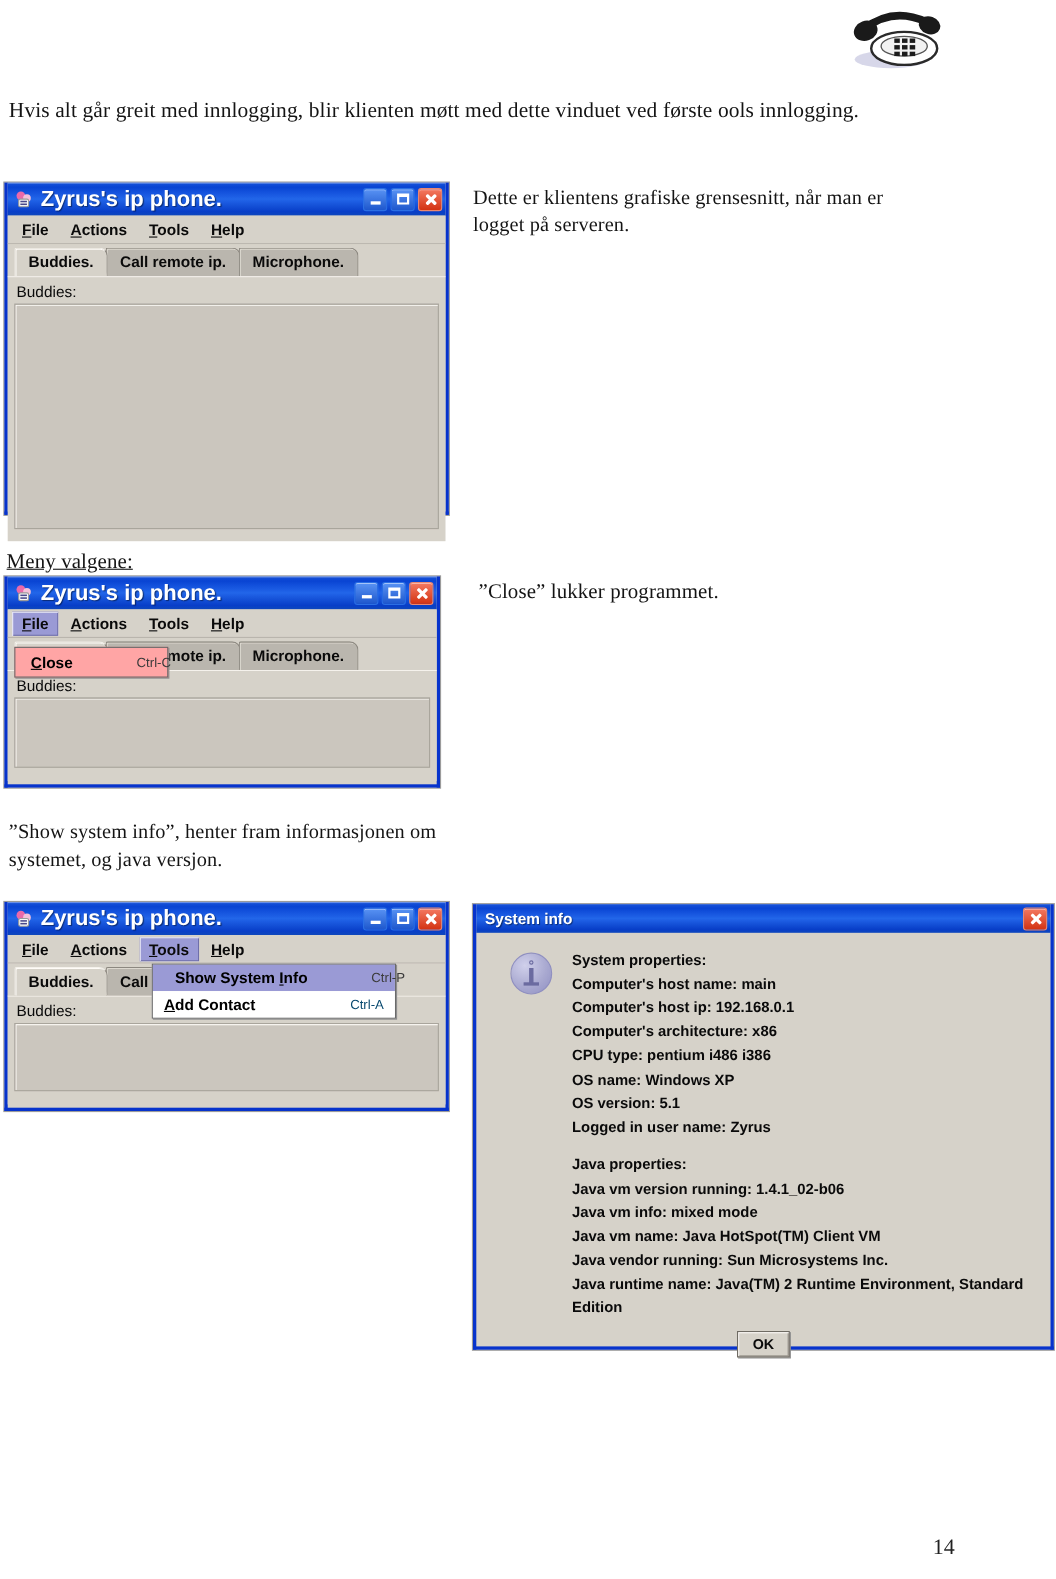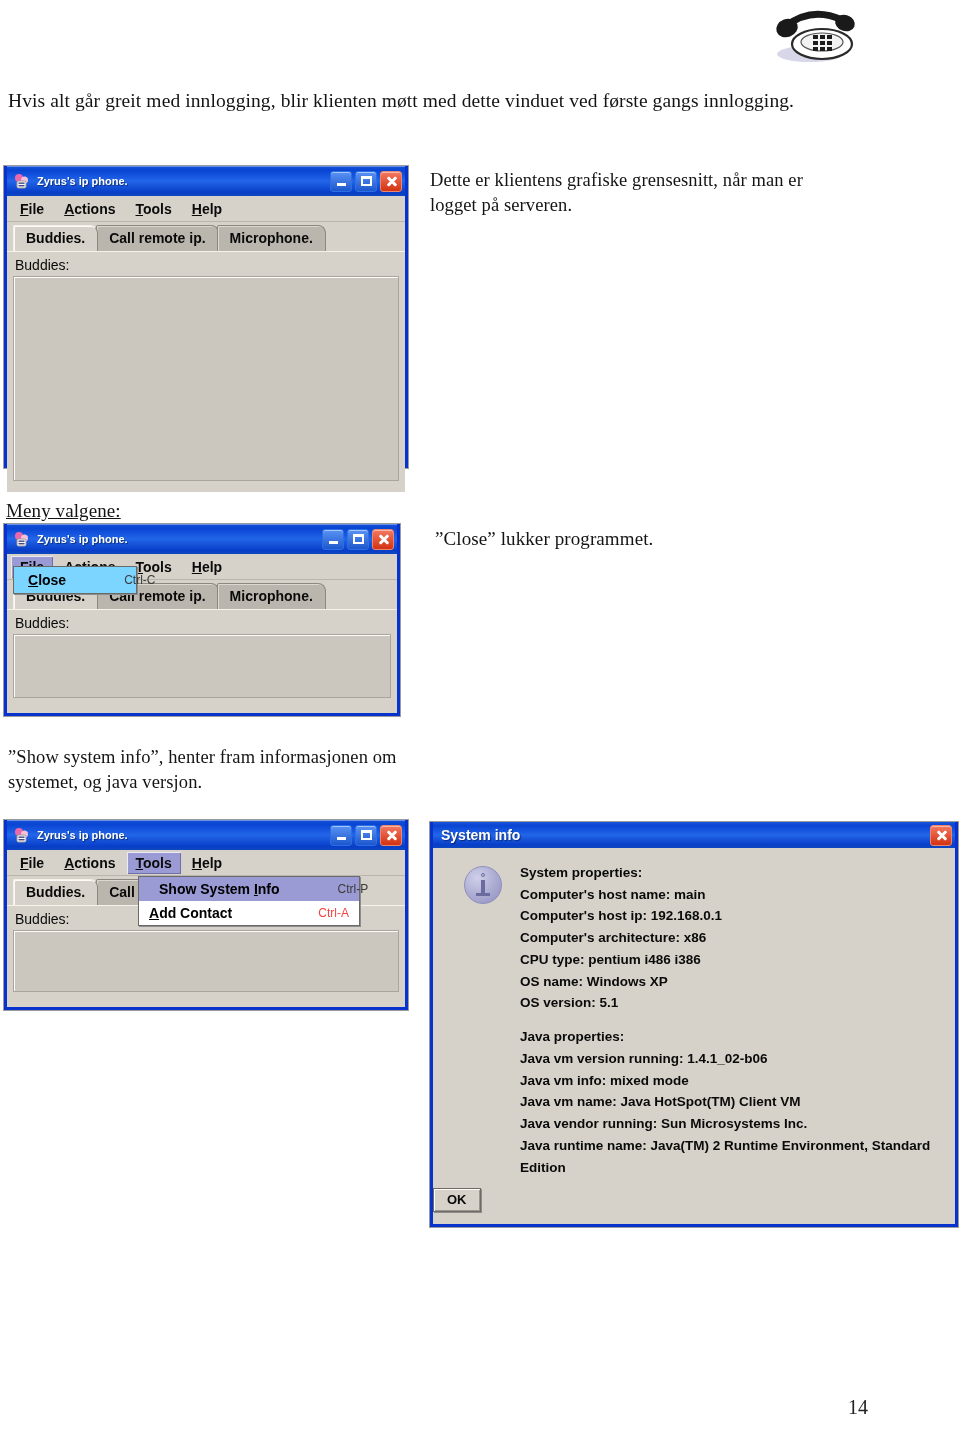--- a/index.html
+++ b/index.html
@@ -51,21 +51,21 @@
   .titlebar::after{
     content:""; position:absolute; left:0; right:0; top:0; height:1px;
     background:rgba(255,255,255,.35);
   }
   .win-icon {
     width:17px; height:17px; margin-right:7px; flex:0 0 auto;
     position:relative;
   }
   .win-title {
     color:#ffffff; font-family:"Liberation Sans", sans-serif;
-    font-weight:bold; font-size:11px; white-space:nowrap;
+    font-weight:bold; font-size:20px; white-space:nowrap;
     text-shadow:1px 1px 1px rgba(0,0,0,.45);
     flex:1 1 auto;
   }
   .tb-btns { display:flex; gap:3px; flex:0 0 auto; align-items:center; }
   .tb-btn {
     width:22px; height:21px; border-radius:3px;
     border:1px solid #2e6fe0;
     display:flex; align-items:center; justify-content:center;
     background:linear-gradient(to bottom,#5b93f0,#2158c9);
     box-shadow:inset 0 1px 0 rgba(255,255,255,.45);
@@ -118,21 +118,21 @@
     padding:2px 0;
   }
   .dd-row {
     display:flex; align-items:center; justify-content:space-between;
     padding:3px 14px 3px 14px; white-space:nowrap; gap:18px;
   }
   .dd-row.hl { background:#9a9ad2; }
   .dd-row .accel {
     font-weight:normal; font-size:12px; color:#3c3c3c;margin-left:40px;
   }
-  .dd-row .accel.dim { color:#ef4444; }
+  .dd-row .accel.dim { color:#0c4a6e; }
 
   
   .tabstrip {
     display:flex; align-items:flex-end; height:29px;
     padding-left:6px; background:#d4d0c8;
     position:relative;
   }
   .tab {
     font-family:"Liberation Sans", sans-serif;
     font-weight:bold; font-size:14px; color:#0c0c0c;
@@ -205,21 +205,21 @@
   .info-icon .i-base{
     position:absolute; left:50%; top:26px; margin-left:-7px;
     width:14px; height:3px; background:#6b6b9e;
   }
   .props {
     font-family:"Liberation Sans", sans-serif;
     font-weight:bold; font-size:13.5px; color:#0c0c0c;
     line-height:1.61;
   }
   .props .blank { height:12px; }
-  .dlg-footer { display:flex; padding:4px 0 12px; }
+  .dlg-footer { display:flex; justify-content:center; padding:4px 0 12px; }
   .ok-btn {
     font-family:"Liberation Sans", sans-serif;
     font-weight:bold; font-size:13px; color:#0c0c0c;
     background:#d4d0c8;
     border:1px solid #6f6b64;
     box-shadow:inset 1px 1px 0 #fdfbf7, inset -1px -1px 0 #9a968e, 1px 1px 0 #8d8d8d;
     padding:3px 13px 4px;
   }
 
   
@@ -245,21 +245,21 @@
         <rect x="47" y="43" width="5" height="4"></rect>
           <rect x="54" y="43" width="5" height="4"></rect>
           <rect x="61" y="43" width="5" height="4"></rect>
       </g>
       <path d="M20 22 Q46 2 76 16" stroke="#1a1a1a" stroke-width="7" fill="none" stroke-linecap="round"></path>
       <ellipse cx="21" cy="24" rx="11" ry="9" fill="#1a1a1a" transform="rotate(-20 21 24)"></ellipse>
       <ellipse cx="79" cy="19" rx="10" ry="8" fill="#1a1a1a" transform="rotate(20 79 19)"></ellipse>
     </svg>
   </div>
 
-  <div class="doc-text" style="left:8px; top:88px; width:800px; font-size:19.5px;">Hvis alt går greit med innlogging, blir klienten møtt med dette vinduet ved første gangs innlogging.</div>
+  <div class="doc-text" style="left:8px; top:88px; width:800px; font-size:19.5px;">Hvis alt går greit med innlogging, blir klienten møtt med dette vinduet ved første ools innlogging.</div>
 
   <div class="doc-text" style="left:430px; top:168px; width:400px; font-size:18.5px;">Dette er klientens grafiske grensesnitt, når man er logget på serveren.</div>
 
   <div class="doc-text" style="left:6px; top:498px; width:300px; font-size:19px;text-decoration:underline;">Meny valgene:</div>
 
   <div class="doc-text" style="left:435px; top:526px; width:420px; font-size:19px;">”Close” lukker programmet.</div>
 
   <div class="doc-text" style="left:8px; top:745px; width:410px; font-size:18.5px;">”Show system info”, henter fram informasjonen om systemet, og java versjon.</div>
 
   <div class="win" style="left:4px; top:166px; width:404px; height:302px;">
@@ -336,21 +336,21 @@
     <div class="tabstrip">
       <div class="tab active">Buddies.</div>
       <div class="tab">Call remote ip.</div>
       <div class="tab">Microphone.</div>
     </div>
     <div class="tabpanel" style="height:101px;">
       <div class="panel-label">Buddies:</div>
       <div class="buddy-list" style="height:64px;"></div>
     </div>
 
-    <div class="dropdown" style="left:6px; top:42px; width:124px; background:#7dd3fc;">
+    <div class="dropdown" style="left:6px; top:64px; width:140px; background:#fca5a5;">
       <div class="dd-row">
         <span><u>C</u>lose</span>
         <span class="accel">Ctrl-C</span>
       </div>
     </div>
   </div>
 
   <div class="win" style="left:4px; top:820px; width:404px; height:190px;">
     <div class="titlebar">
       <div class="win-icon">
@@ -417,20 +417,21 @@
         <span class="i-base"></span>
       </div>
       <div class="props">
         <div>System properties:</div>
         <div>Computer's host name:  main</div>
         <div>Computer's host ip:  192.168.0.1</div>
         <div>Computer's architecture:  x86</div>
         <div>CPU type:  pentium i486 i386</div>
         <div>OS name:  Windows XP</div>
         <div>OS version:  5.1</div>
+        <div>Logged in user name:  Zyrus</div>
         <div class="blank"></div>
         <div>Java properties:</div>
         <div>Java vm version running:  1.4.1_02-b06</div>
         <div>Java vm info:  mixed mode</div>
         <div>Java vm name:  Java HotSpot(TM) Client VM</div>
         <div>Java vendor running:  Sun Microsystems Inc.</div>
         <div>Java runtime name:  Java(TM) 2 Runtime Environment, Standard Edition</div>
       </div>
     </div>
     <div class="dlg-footer">

